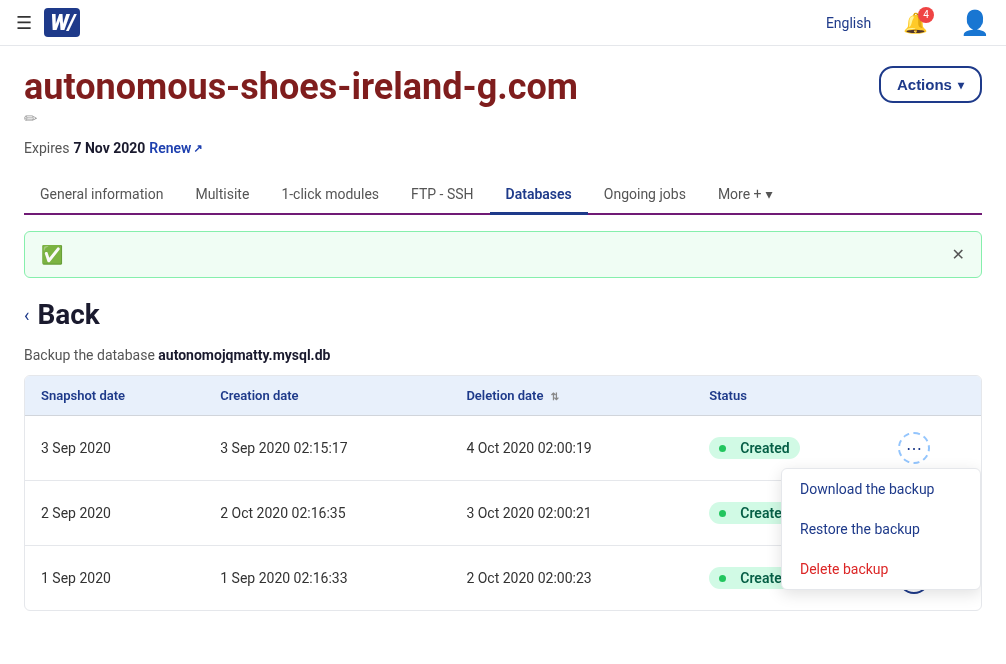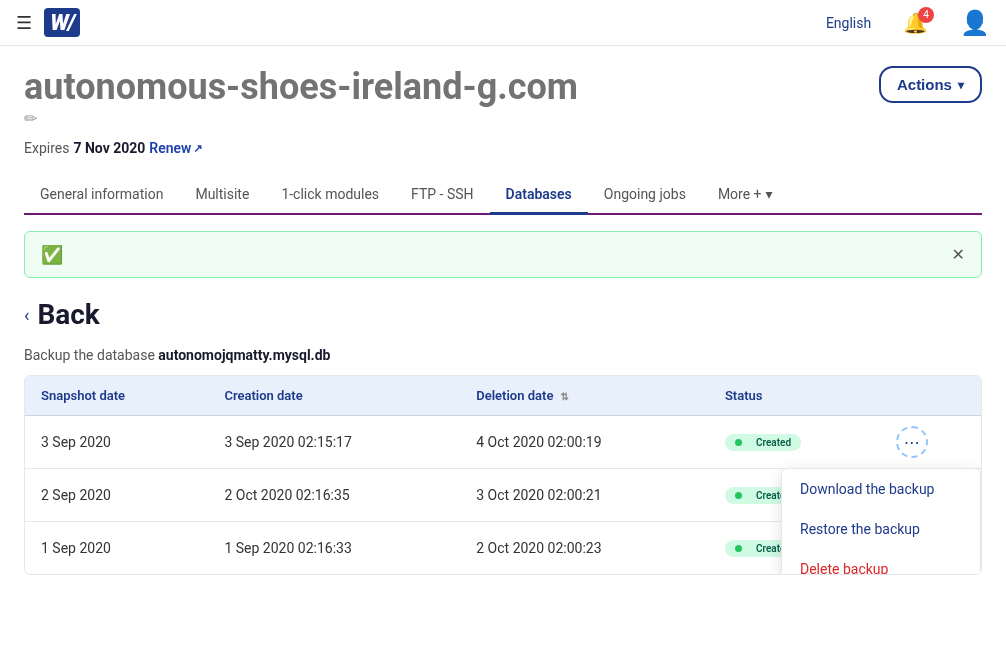--- a/index.html
+++ b/index.html
@@ -26,21 +26,21 @@
       background: #ef4444; color: white; border-radius: 50%;
       font-size: 10px; width: 16px; height: 16px;
       display: flex; align-items: center; justify-content: center;
     }
     .user-icon { font-size: 24px; color: #1e3a8a; cursor: pointer; }
 
     
     .page { padding: 20px 24px; }
 
     .page-title-row { display: flex; align-items: flex-start; justify-content: space-between; margin-bottom: 12px; }
-    .page-title { font-size: 36px; font-weight: 700; color: #737373; line-height: 1.2; }
+    .page-title { font-size: 36px; font-weight: 700; color: #7f1d1d; line-height: 1.2; }
     .edit-icon { font-size: 16px; color: #999; cursor: pointer; margin-top: 8px; }
 
     .actions-btn {
       display: flex; align-items: center; gap: 6px;
       border: 2px solid #1e3a8a; color: #1e3a8a;
       background: white; padding: 8px 16px; border-radius: 14px;
       font-size: 15px; font-weight: 600; cursor: pointer;
       white-space: nowrap;
     }
     .actions-btn .chevron { font-size: 12px; }
@@ -84,25 +84,25 @@
     .table-wrapper { position: relative; border: 1px solid #e5e7eb; border-radius: 6px; overflow: hidden; }
     table { width: 100%; border-collapse: collapse; }
     thead tr { background: #e8f0fb; }
     thead th {
       text-align: left; padding: 12px 16px; font-size: 13px;
       color: #1e3a8a; font-weight: 600; border-bottom: 1px solid #d1d5db;
     }
     thead th .sort-icon { font-size: 10px; color: #888; margin-left: 4px; }
     tbody tr { border-bottom: 1px solid #e5e7eb; }
     tbody tr:last-child { border-bottom: none; }
-    tbody td { padding: 10px 16px; font-size: 14px; color: #333; }
+    tbody td { padding: 16px 16px; font-size: 14px; color: #333; }
 
     .status-badge {
       display: inline-flex; align-items: center; gap: 14px;
-      padding: 3px 10px; border-radius: 12px; font-size: 10px; font-weight: 600;
+      padding: 3px 10px; border-radius: 12px; font-size: 14px; font-weight: 600;
     }
     .status-created { background: #d1fae5; color: #065f46; }
     .status-dot { width: 7px; height: 7px; border-radius: 50%; background: #22c55e; }
 
     .action-dots {
       width: 32px; height: 32px; border-radius: 50%; border: 2px solid #1e3a8a;
       display: flex; align-items: center; justify-content: center;
       color: #1e3a8a; font-size: 16px; cursor: pointer; background: white;
     }
 

